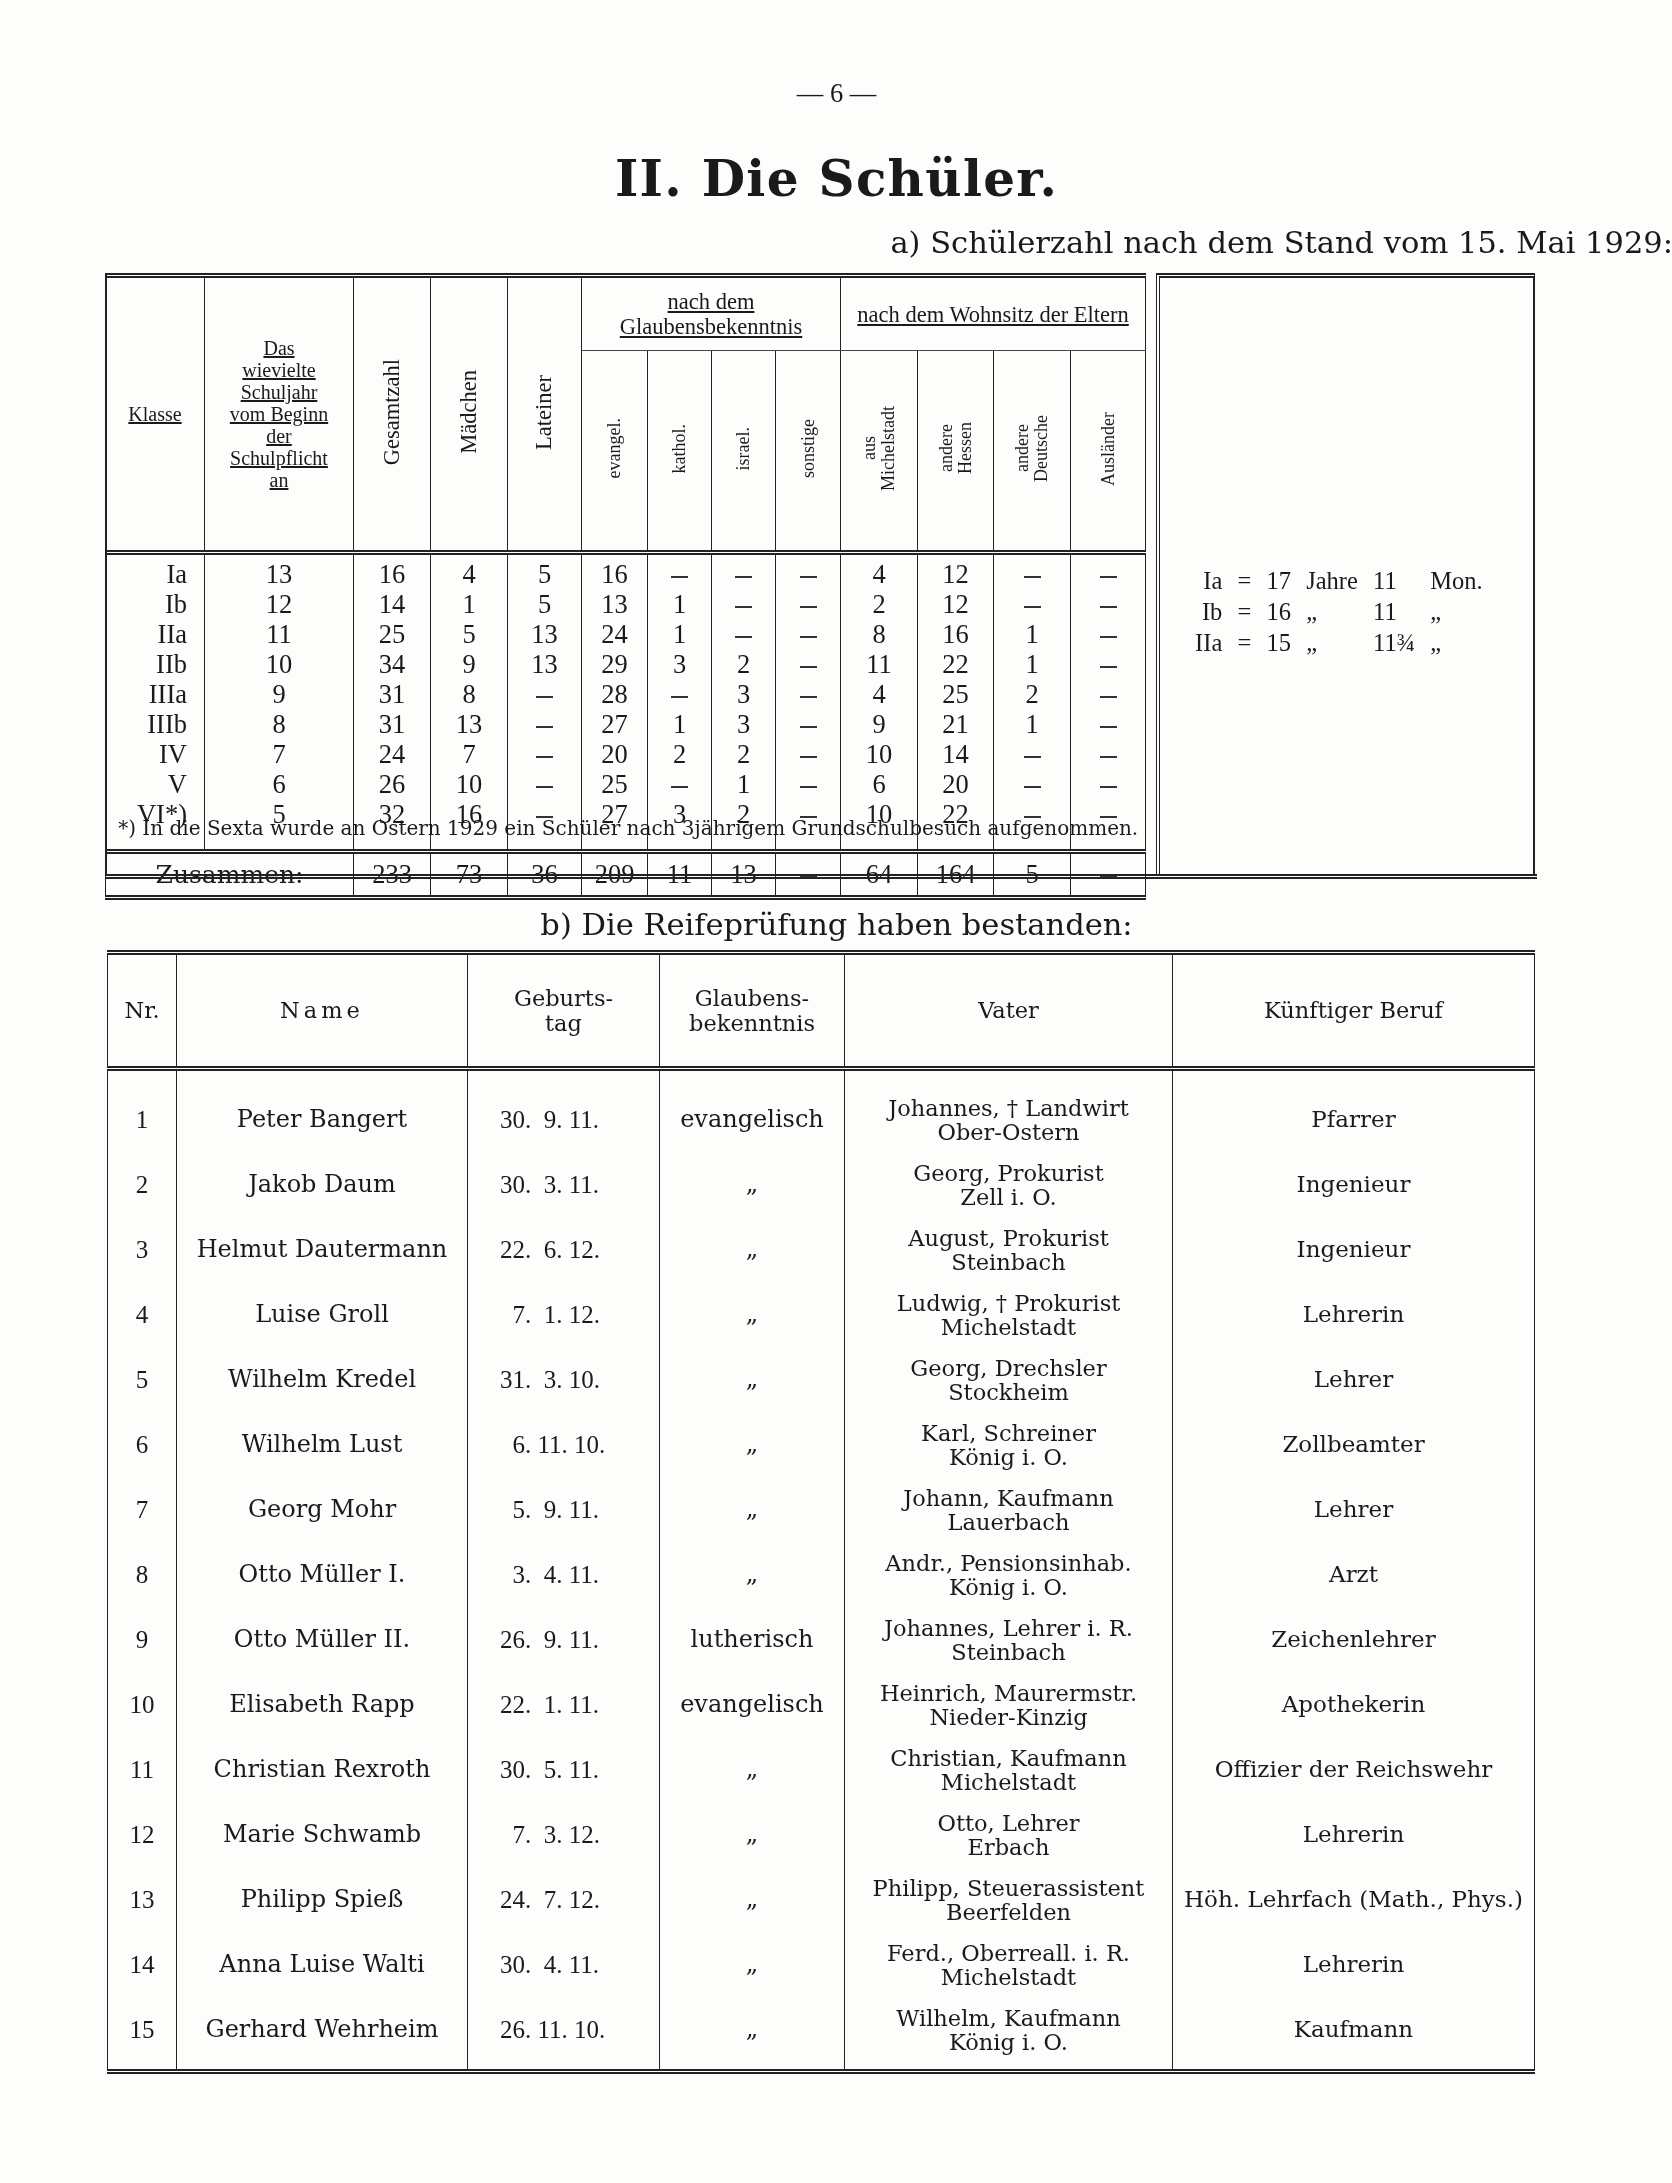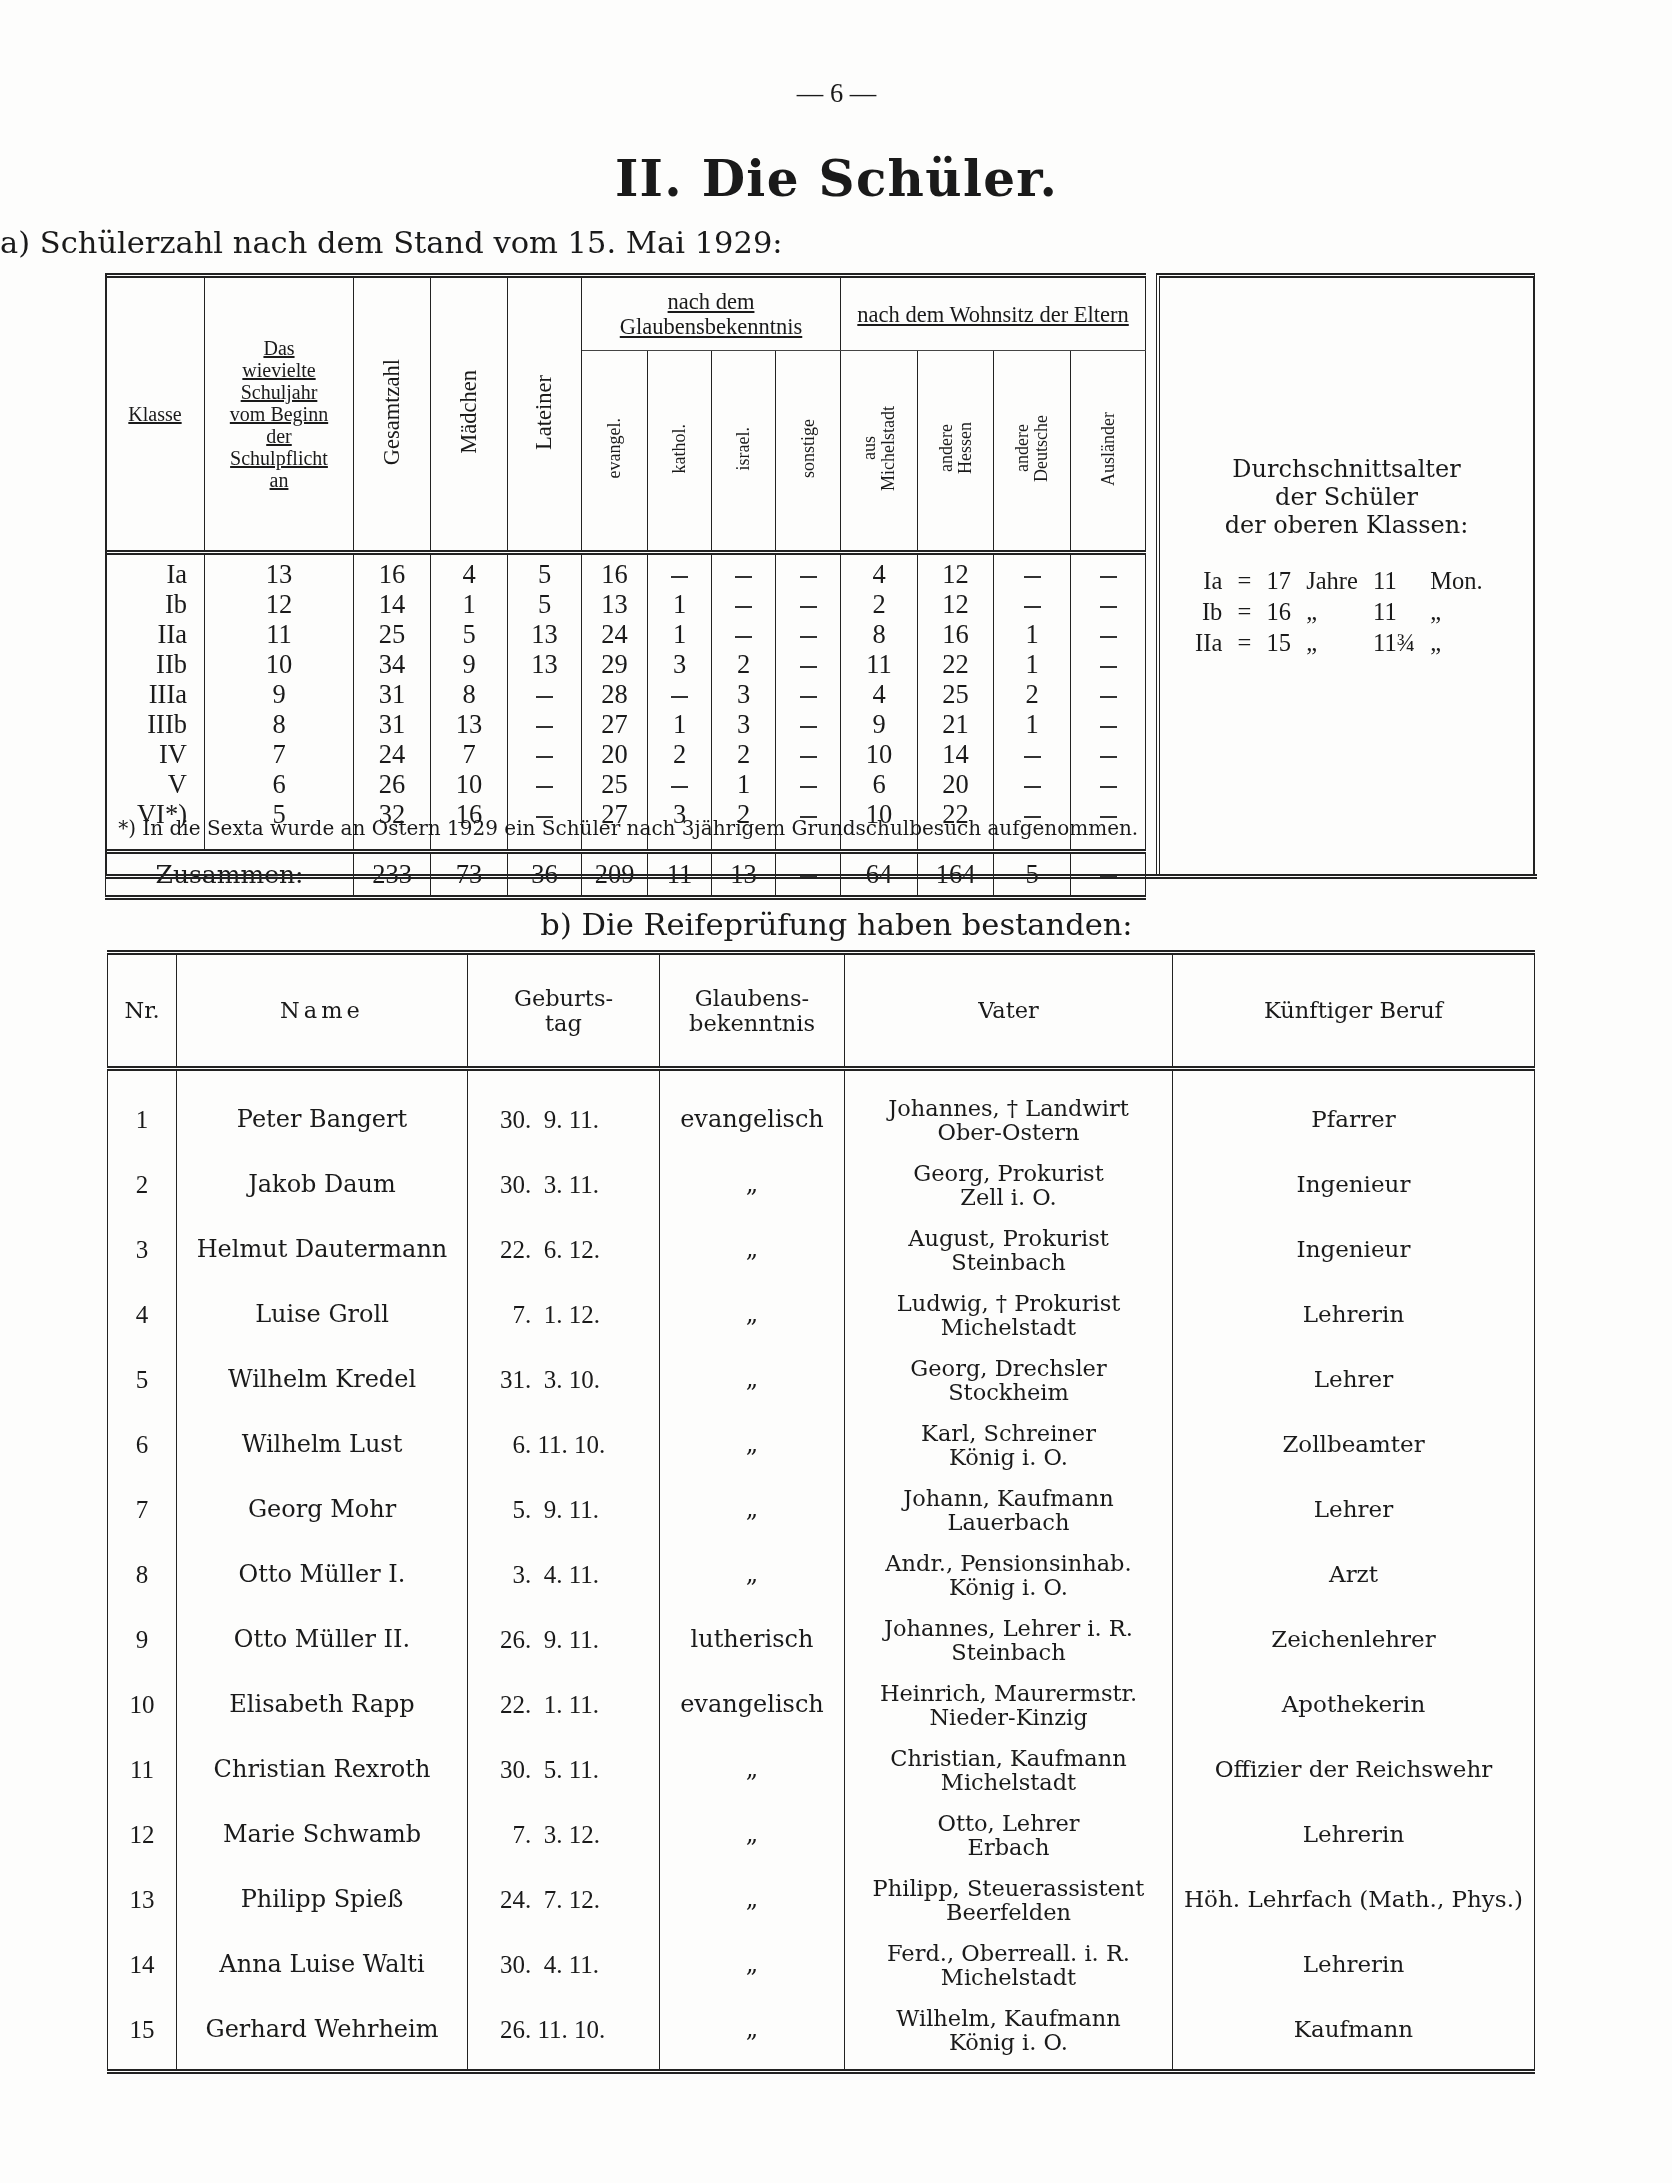--- a/index.html
+++ b/index.html
@@ -1,20 +1,20 @@
 <!DOCTYPE html>
 <html style="font-size:10.6px"><head>
 <meta charset="utf-8">
 <style>
   html, body { margin:0; padding:0; background:#fdfdfc; }
   body { width:1673px; height:2183px; position:relative; font-family:"DejaVu Serif", serif; color:#1a1a1a; overflow:hidden; }
   .abs { position:absolute; }
   .pagenum { left:0; width:1673px; top:78px; text-align:center; font-size:26.5px; font-family:"Liberation Serif", serif; }
   .title { left:0; width:1673px; top:149px; text-align:center; font-size:50px; font-weight:bold; font-family:"DejaVu Serif", serif; letter-spacing:1.3px; }
-  .subtitle { left:0; width:1673px; top:225px; text-align:left; font-size:30.5px; font-family:"DejaVu Serif", serif; }
+  .subtitle { left:0; width:1673px; top:225px; text-align:right; font-size:30.5px; font-family:"DejaVu Serif", serif; }
   .subtitle-b { left:0; width:1673px; top:907px; text-align:center; font-size:30.5px; font-family:"DejaVu Serif", serif; }
 
   
   .tA { left:105px; top:273px; width:1041px; border-collapse:collapse; font-family:"Liberation Serif", serif; table-layout:fixed; }
   .tA th, .tA td { border-left:1.3px solid #222; border-right:1.3px solid #222; text-align:center; padding:0; }
   .tA .thin { border-left:0.7px solid #777; }
   .tA thead tr.top th { border-top:5.3px double #222; }
   .tA thead th { font-weight:normal; font-size:20px; line-height:22px; vertical-align:middle;text-decoration:underline; }
   .vert { writing-mode:vertical-rl; transform:rotate(180deg); display:inline-block; font-size:22.5px; white-space:nowrap; line-height:1.0; }
   .vert.small { font-size:18px; line-height:1.05; white-space:normal; }
@@ -246,25 +246,20 @@
       <td class="thin">5</td>
       <td class="thin"><span class="dash"></span></td>
     </tr>
   </tfoot>
 </table>
 
 <div class="abs footnote">*) In die Sexta wurde an Ostern 1929 ein Schüler nach 3jährigem Grundschulbesuch aufgenommen.</div>
 <div class="abs box"></div>
 
 <div class="abs sidepanel">
-  <div class="durch">
-    <div>Durchschnittsalter</div>
-    <div>der Schüler</div>
-    <div>der oberen Klassen:</div>
-  </div>
   <table class="ages">
     <tbody id="ages-body">
         <tr>
           <td class="k">Ia</td>
           <td>=</td>
           <td>17</td>
           <td>Jahre</td>
           <td>11</td>
           <td>Mon.</td>
         </tr>

